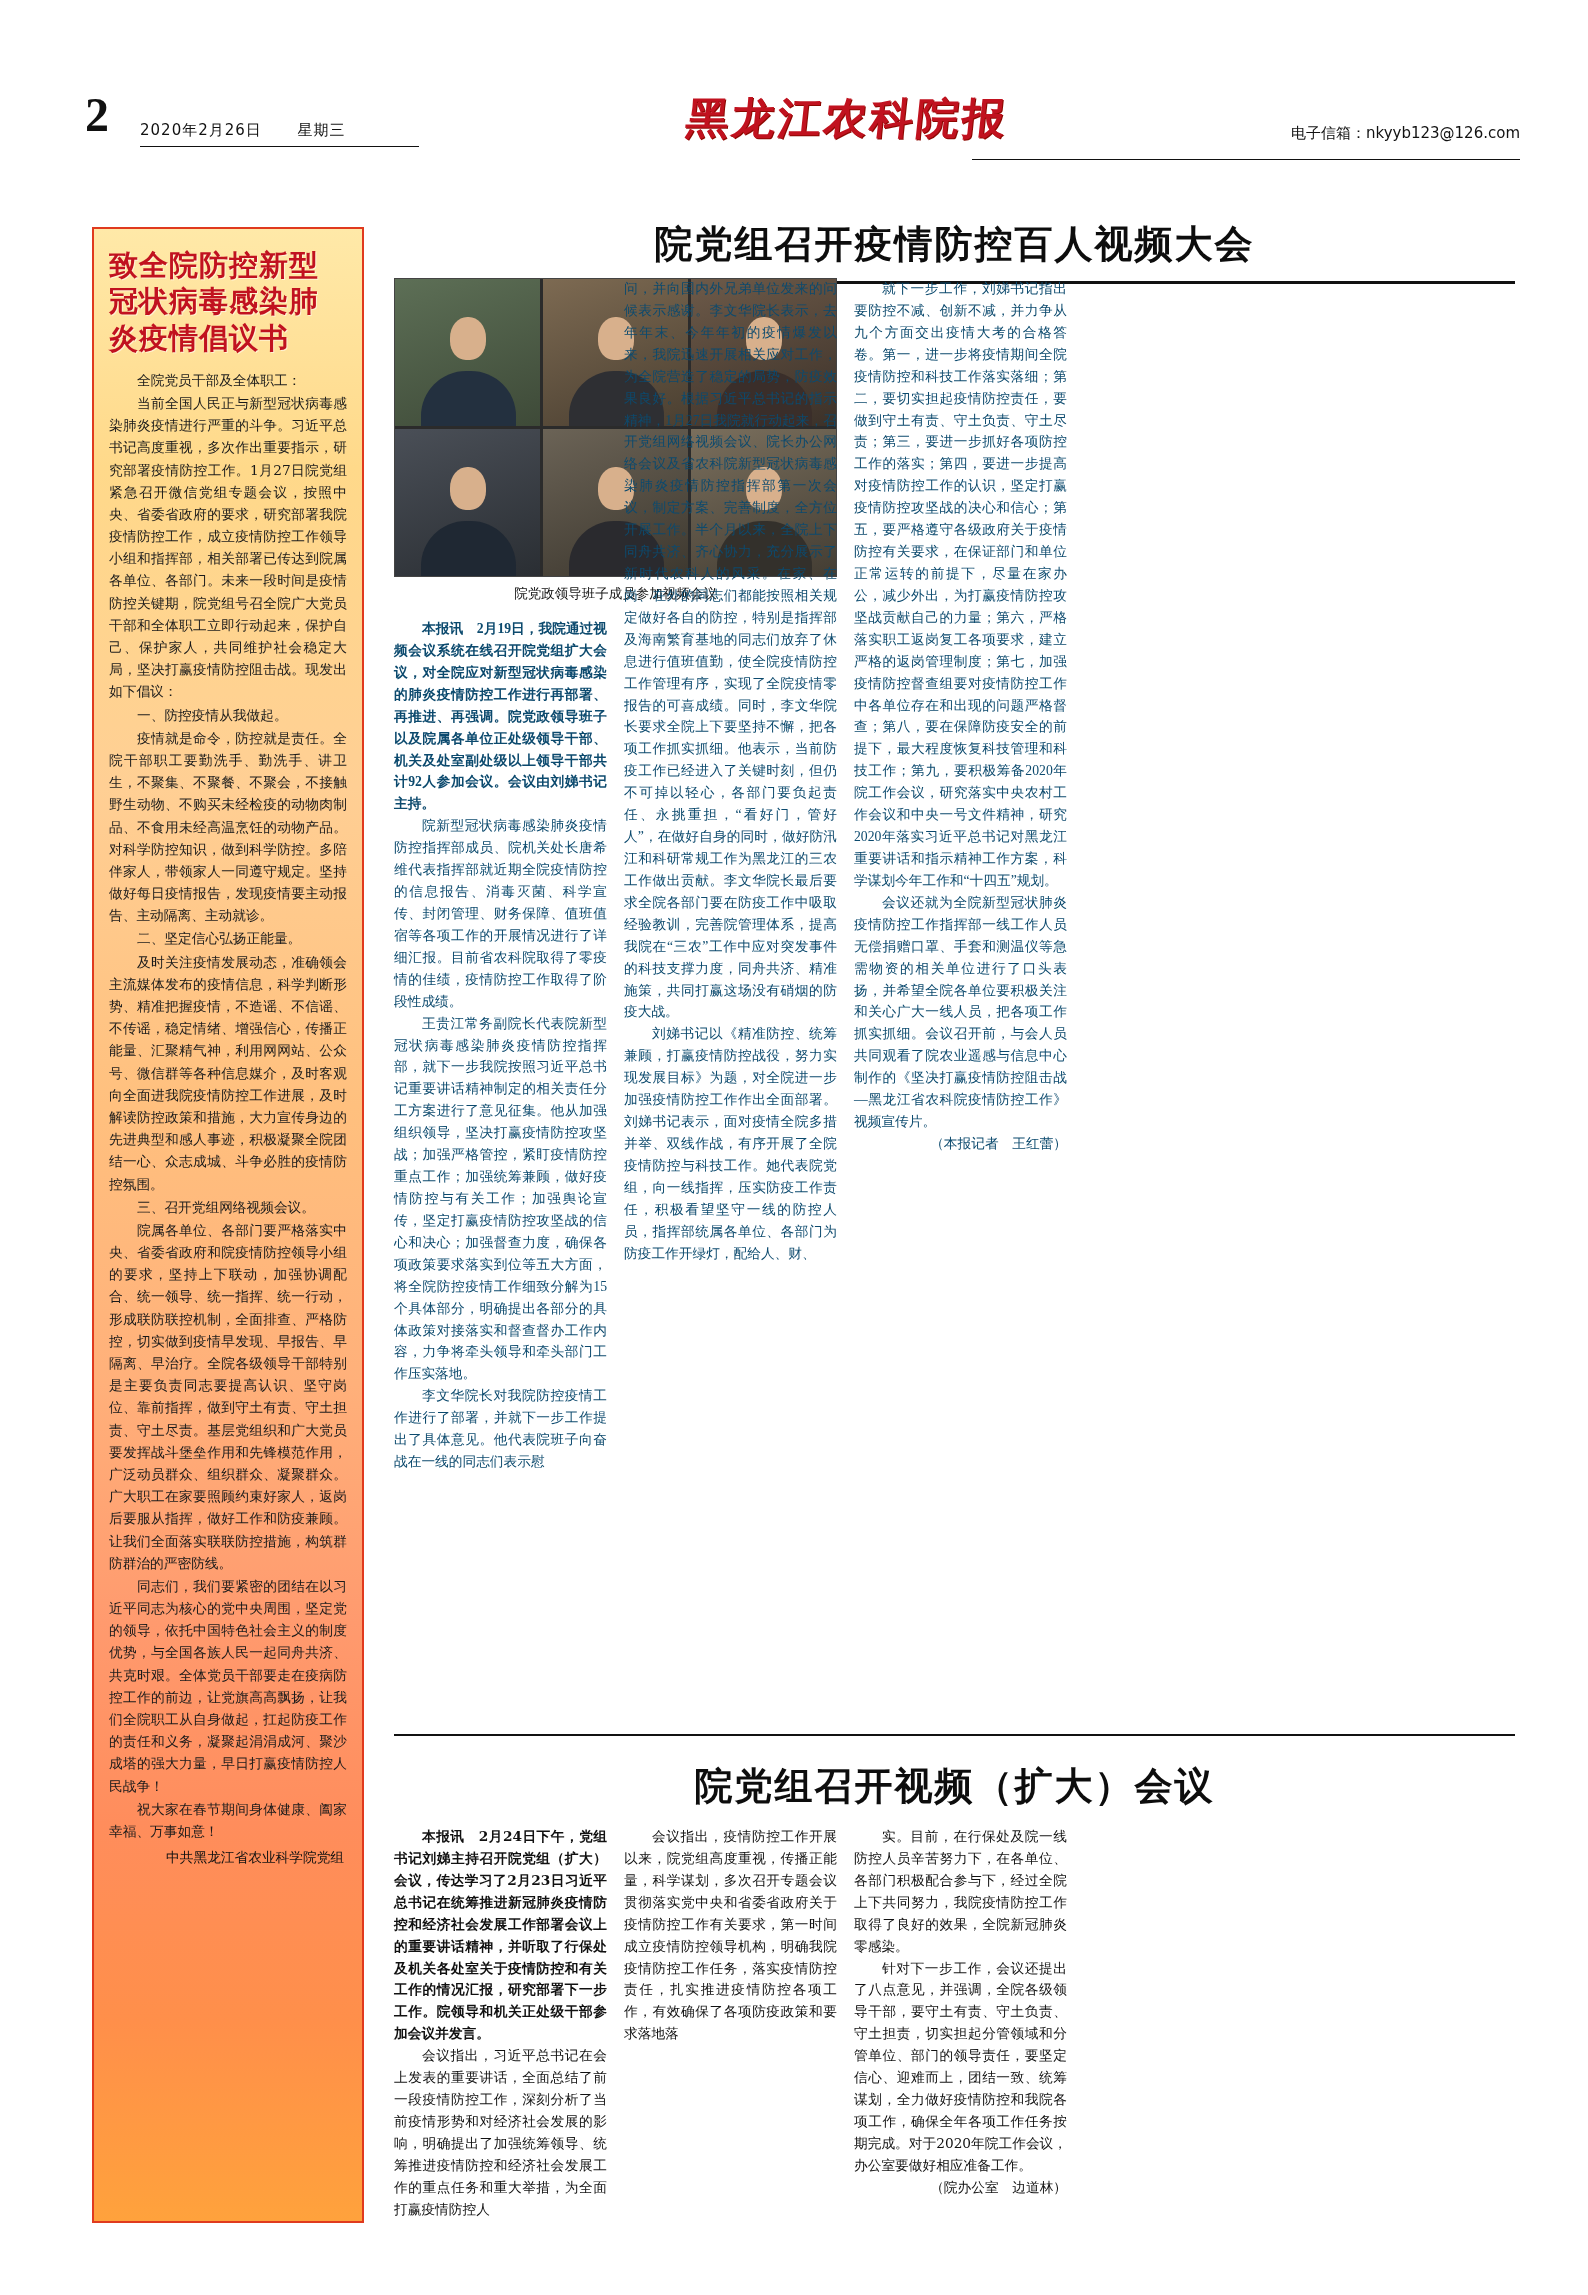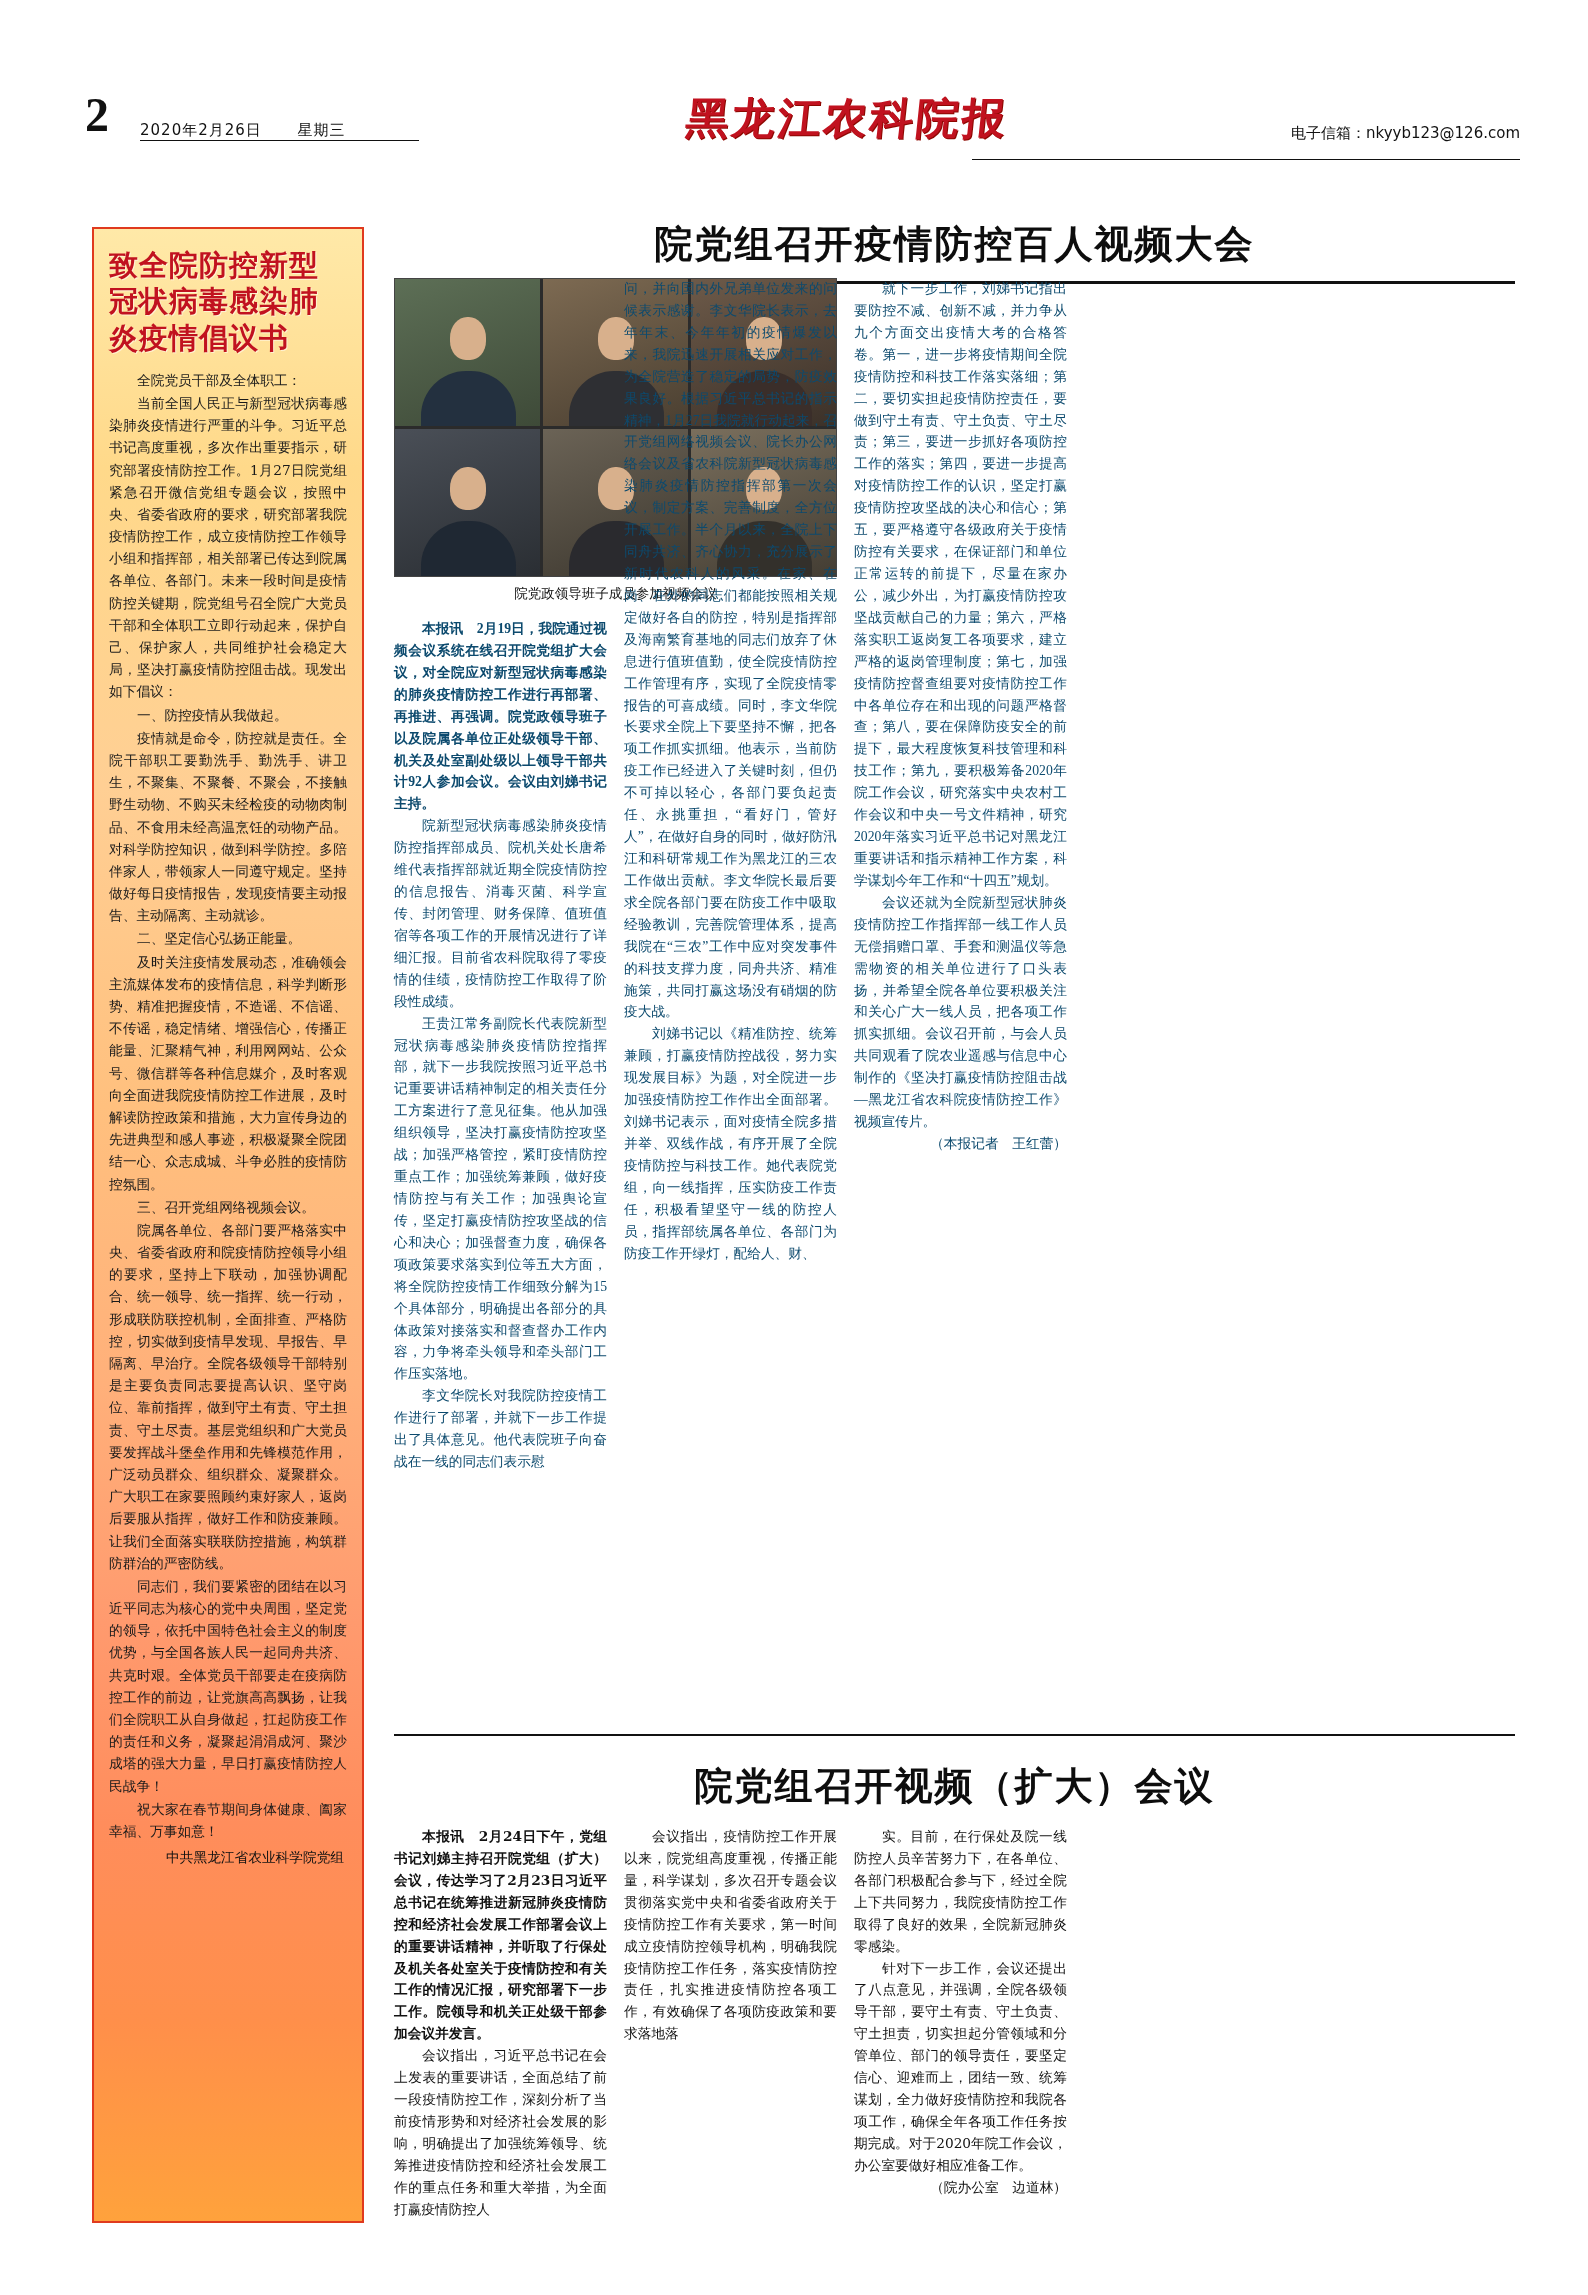--- a/index.html
+++ b/index.html
@@ -39,20 +39,21 @@
     font-family: "Liberation Serif", serif;
     color: #111;
     line-height: 1;
   }
   .date-box {
     position: absolute;
     left: 65px;
     top: 31px;
     width: 279px;
     border-bottom: 1.5px solid #111;
+    padding-bottom: 6px;
     font-size: 15px;
     letter-spacing: 1px;
     color: #111;
     font-family: "DejaVu Sans", sans-serif;
   }
   .date-box .dt { margin-right: 30px; }
   .paper-title {
     position: absolute;
     left: 548px;
     top: 0px;

